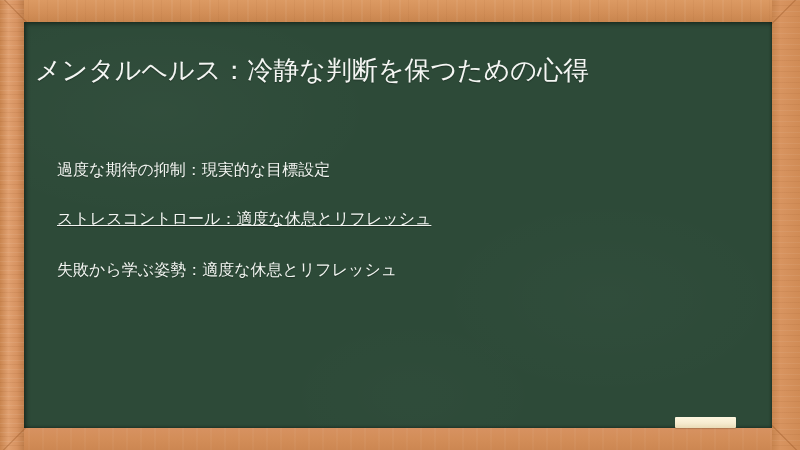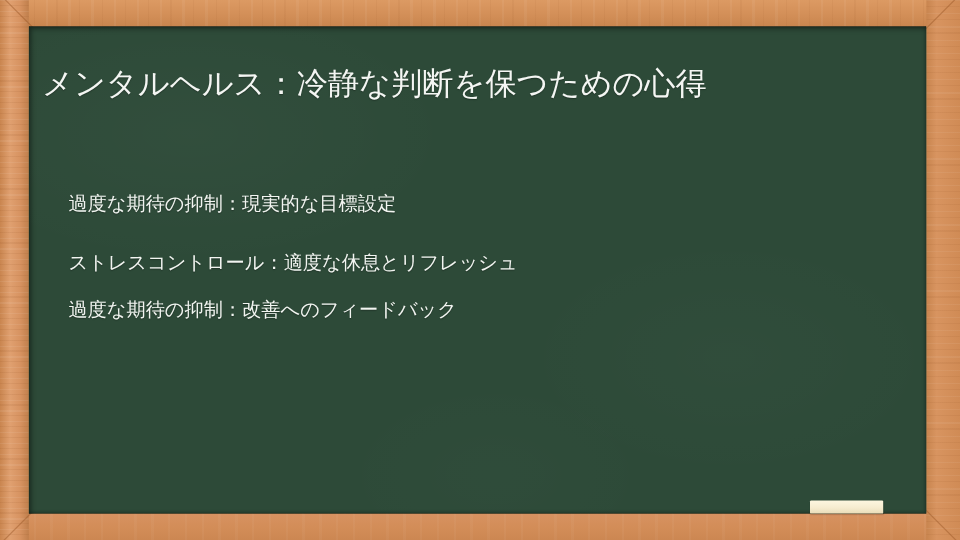--- a/index.html
+++ b/index.html
@@ -192,21 +192,21 @@
   }
   .bullet-item {
     color: #f2f5f1;
     font-size: 16px;
     line-height: 39px;
     font-weight: 400;
     padding: 0 0 0 22px;
     margin: 0 0 10px 0;
     text-shadow: 0 1px 1px rgba(0,0,0,0.28);
   }
-  .bullet-item.tight { margin-bottom: 0; }
+  .bullet-item.tight { margin-bottom: 12px; text-decoration: underline; }
 
   
   #chalk-stick {
     position: absolute;
     left: 675px;
     top: 417px;
     width: 61px;
     height: 11px;
     background: linear-gradient(180deg, #fdf6e0 0%, #f6ecd0 55%, #e9dcb8 100%);
     border-radius: 1px;
@@ -239,21 +239,21 @@
     </div>
 
   <div id="chalkboard">
     <div class="board-inner">
 
       <h1 id="board-title">メンタルヘルス：冷静な判断を保つための心得</h1>
 
       <ul id="bullet-list">
         <li class="bullet-item">過度な期待の抑制：現実的な目標設定</li>
         <li class="bullet-item tight">ストレスコントロール：適度な休息とリフレッシュ</li>
-        <li class="bullet-item">過度な期待の抑制：改善へのフィードバック</li>
+        <li class="bullet-item">失敗から学ぶ姿勢：適度な休息とリフレッシュ</li>
       </ul>
 
     </div>
   </div>
 
   <div id="chalk-stick"></div>
 
 </div>
 
 </body></html>

